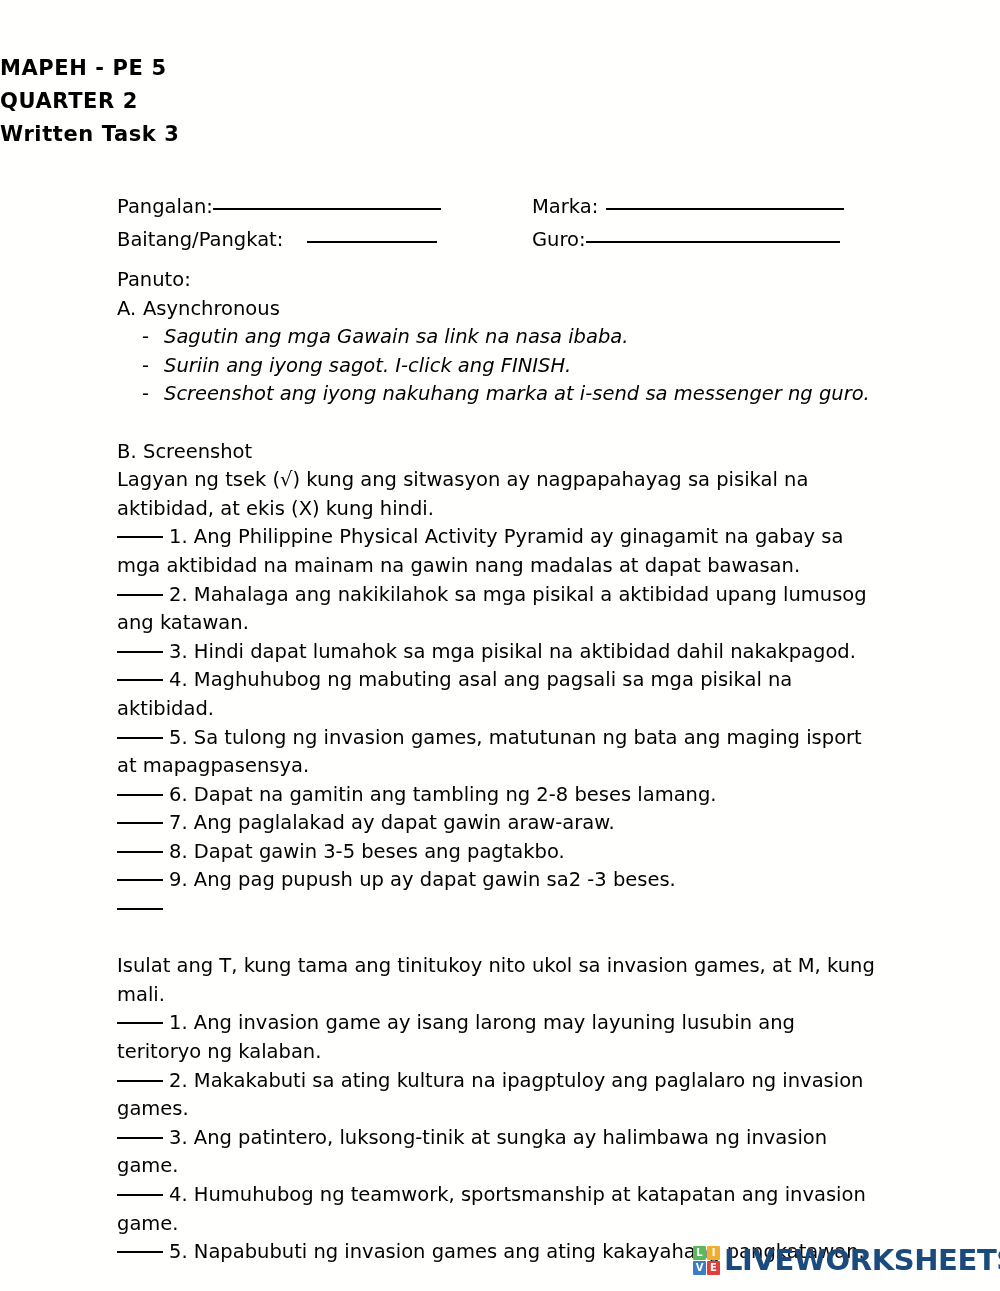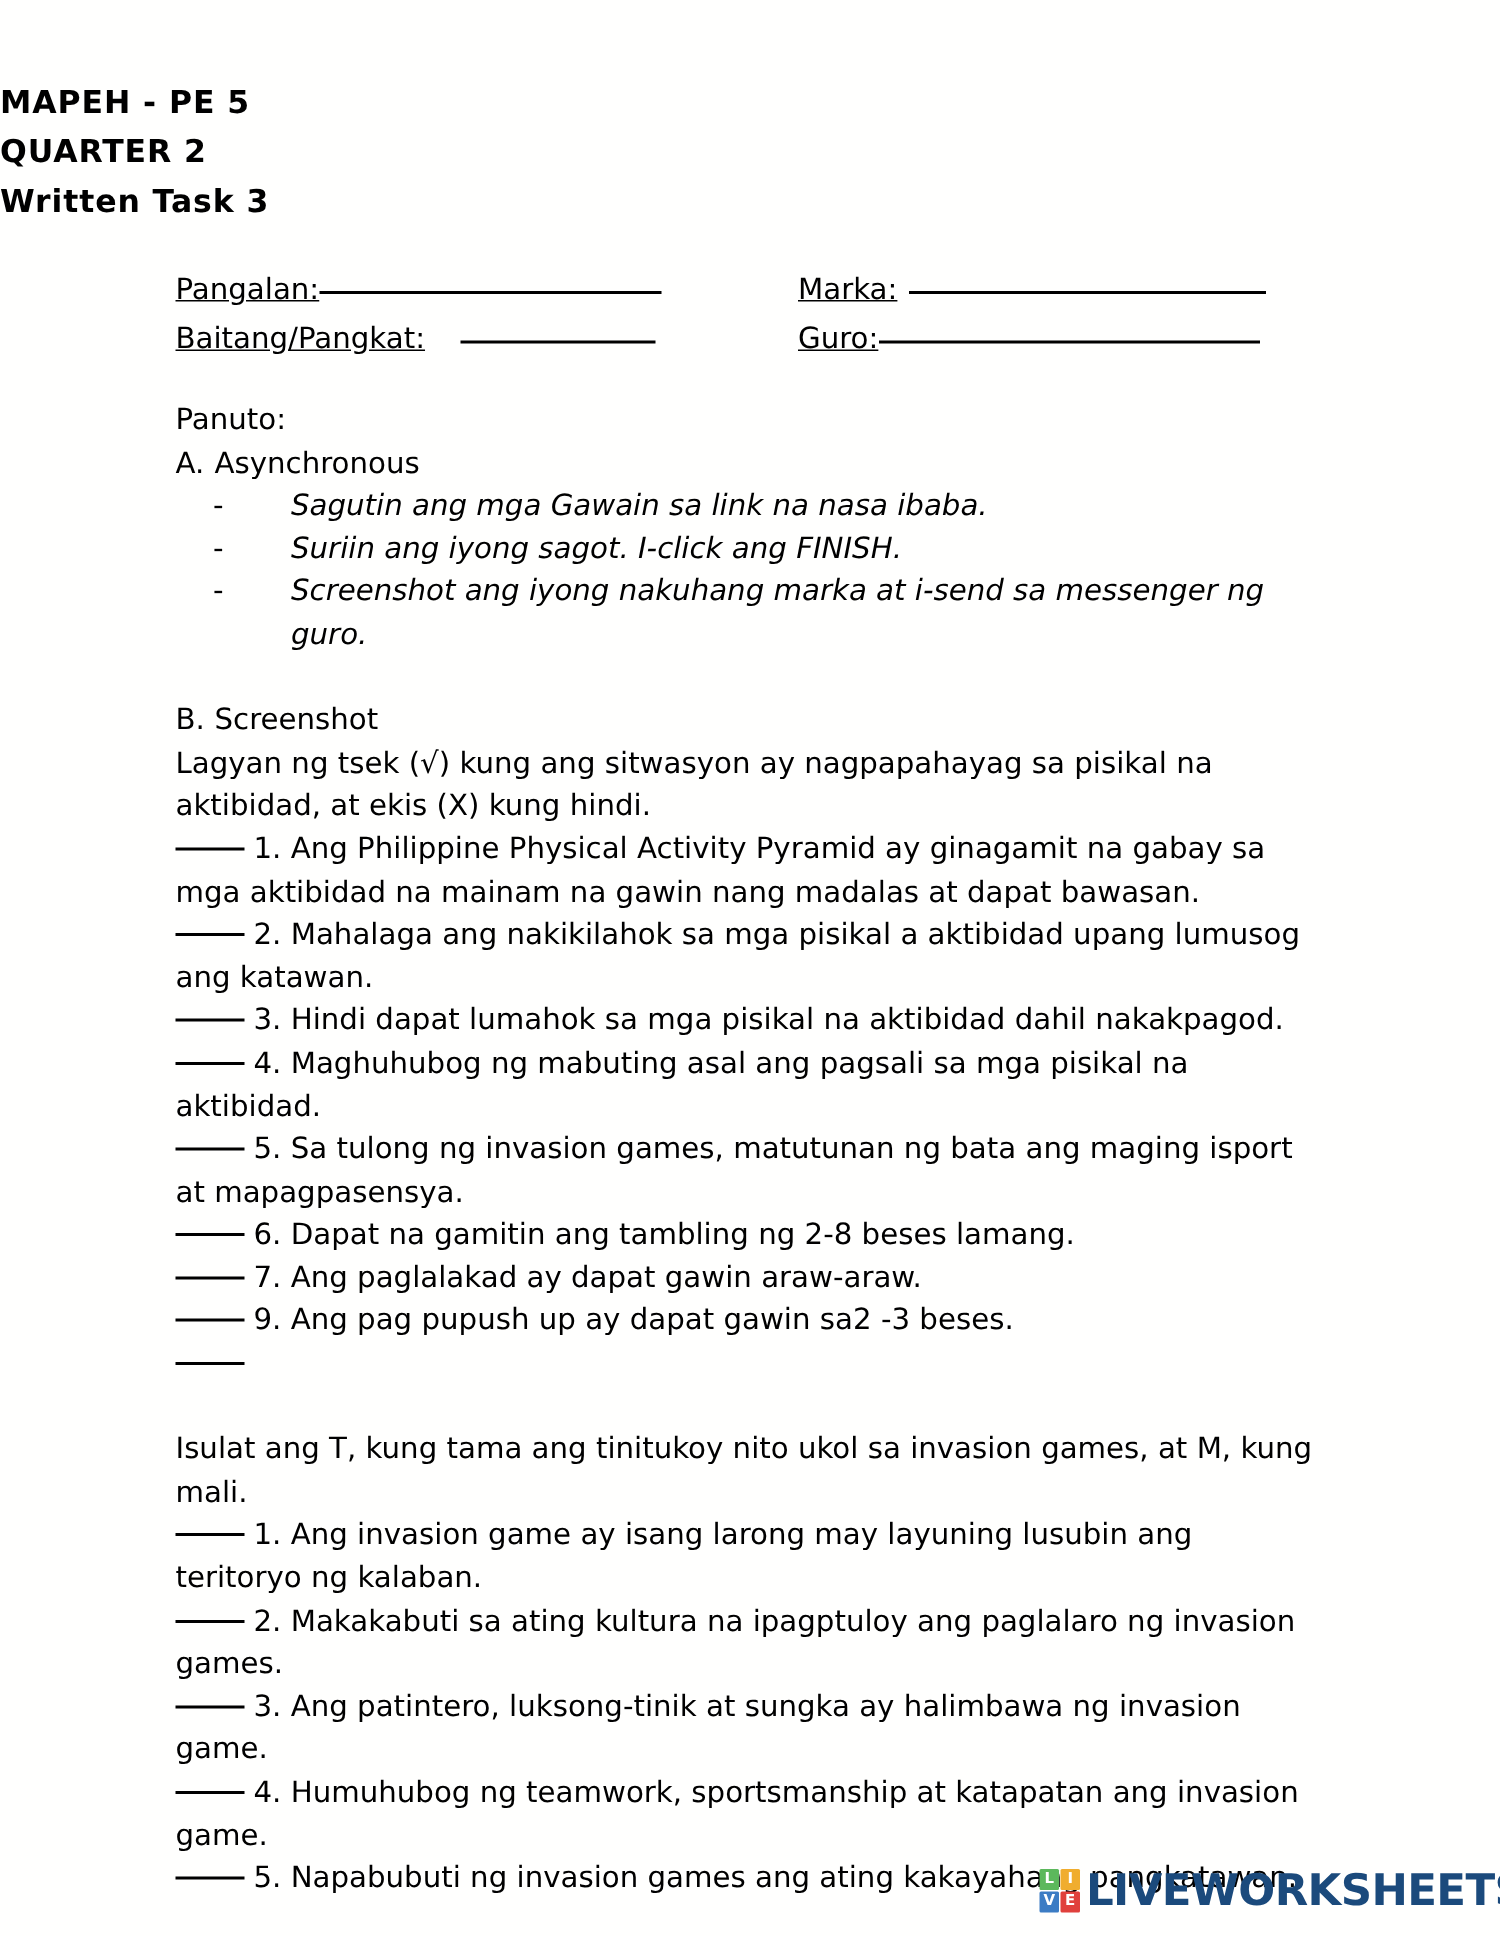--- a/index.html
+++ b/index.html
@@ -34,24 +34,23 @@
     font-weight: bold;
     font-size: 21px;
     letter-spacing: 0.6px;
     line-height: 33px;
     color: #000;
   }
 
   
   .fields {
     position: absolute;
-    top: 178px;
+    top: 192px;
     left: 117px;
     width: 760px;
-    text-decoration: underline;
   }
   .field-row {
     display: flex;
     align-items: baseline;
     height: 33px;
   }
   .field-cell {
     display: flex;
     align-items: baseline;
     white-space: nowrap;
@@ -97,21 +96,20 @@
     font-size: 19.5px;
     line-height: 28.6px;
   }
   .bullet-mark {
     width: 22px;
     margin-left: 25px;
     flex: none;
   }
   .bullet-text {
     font-style: italic;
-    margin-left: 30px;
   }
 
   
   .ablank {
     display: inline-block;
     width: 46px;
     border-bottom: 2px solid #000;
     height: 0;
     position: relative;
     top: -5px;
@@ -209,20 +207,21 @@
 
     <div class="ln">Lagyan ng tsek (√) kung ang sitwasyon ay nagpapahayag sa pisikal na aktibidad, at ekis (X) kung hindi.</div>
 
     <div class="ln"><span class="ablank"></span><span>1. Ang Philippine Physical Activity Pyramid ay ginagamit na gabay sa mga aktibidad na mainam na gawin nang madalas at dapat bawasan.</span></div>
     <div class="ln"><span class="ablank"></span><span>2. Mahalaga ang nakikilahok sa mga pisikal a aktibidad upang lumusog ang katawan.</span></div>
     <div class="ln"><span class="ablank"></span><span>3. Hindi dapat lumahok sa mga pisikal na aktibidad dahil nakakpagod.</span></div>
     <div class="ln"><span class="ablank"></span><span>4. Maghuhubog ng mabuting asal ang pagsali sa mga pisikal na aktibidad.</span></div>
     <div class="ln"><span class="ablank"></span><span>5. Sa tulong ng invasion games, matutunan ng bata ang maging isport at mapagpasensya.</span></div>
     <div class="ln"><span class="ablank"></span><span>6. Dapat na gamitin ang tambling ng 2-8 beses lamang.</span></div>
     <div class="ln"><span class="ablank"></span><span>7. Ang paglalakad ay dapat gawin araw-araw.</span></div>
+    <div class="ln"><span class="ablank"></span><span>8. Dapat gawin 3-5 beses ang pagtakbo.</span></div>
     <div class="ln"><span class="ablank"></span><span>9. Ang pag pupush up ay dapat gawin sa2 -3 beses.</span></div>
     <div class="ln"><span class="ablank"></span></div>
 
     <div class="ln gap-before">Isulat ang T, kung tama ang tinitukoy nito ukol sa invasion games, at M, kung mali.</div>
 
     <div class="ln"><span class="ablank"></span><span>1. Ang invasion game ay isang larong may layuning lusubin ang teritoryo ng kalaban.</span></div>
     <div class="ln"><span class="ablank"></span><span>2. Makakabuti sa ating kultura na ipagptuloy ang paglalaro ng invasion games.</span></div>
     <div class="ln"><span class="ablank"></span><span>3. Ang patintero, luksong-tinik at sungka ay halimbawa ng invasion game.</span></div>
     <div class="ln"><span class="ablank"></span><span>4. Humuhubog ng teamwork, sportsmanship at katapatan ang invasion game.</span></div>
     <div class="ln"><span class="ablank"></span><span>5. Napabubuti ng invasion games ang ating kakayahang pangkatawan.</span></div>

